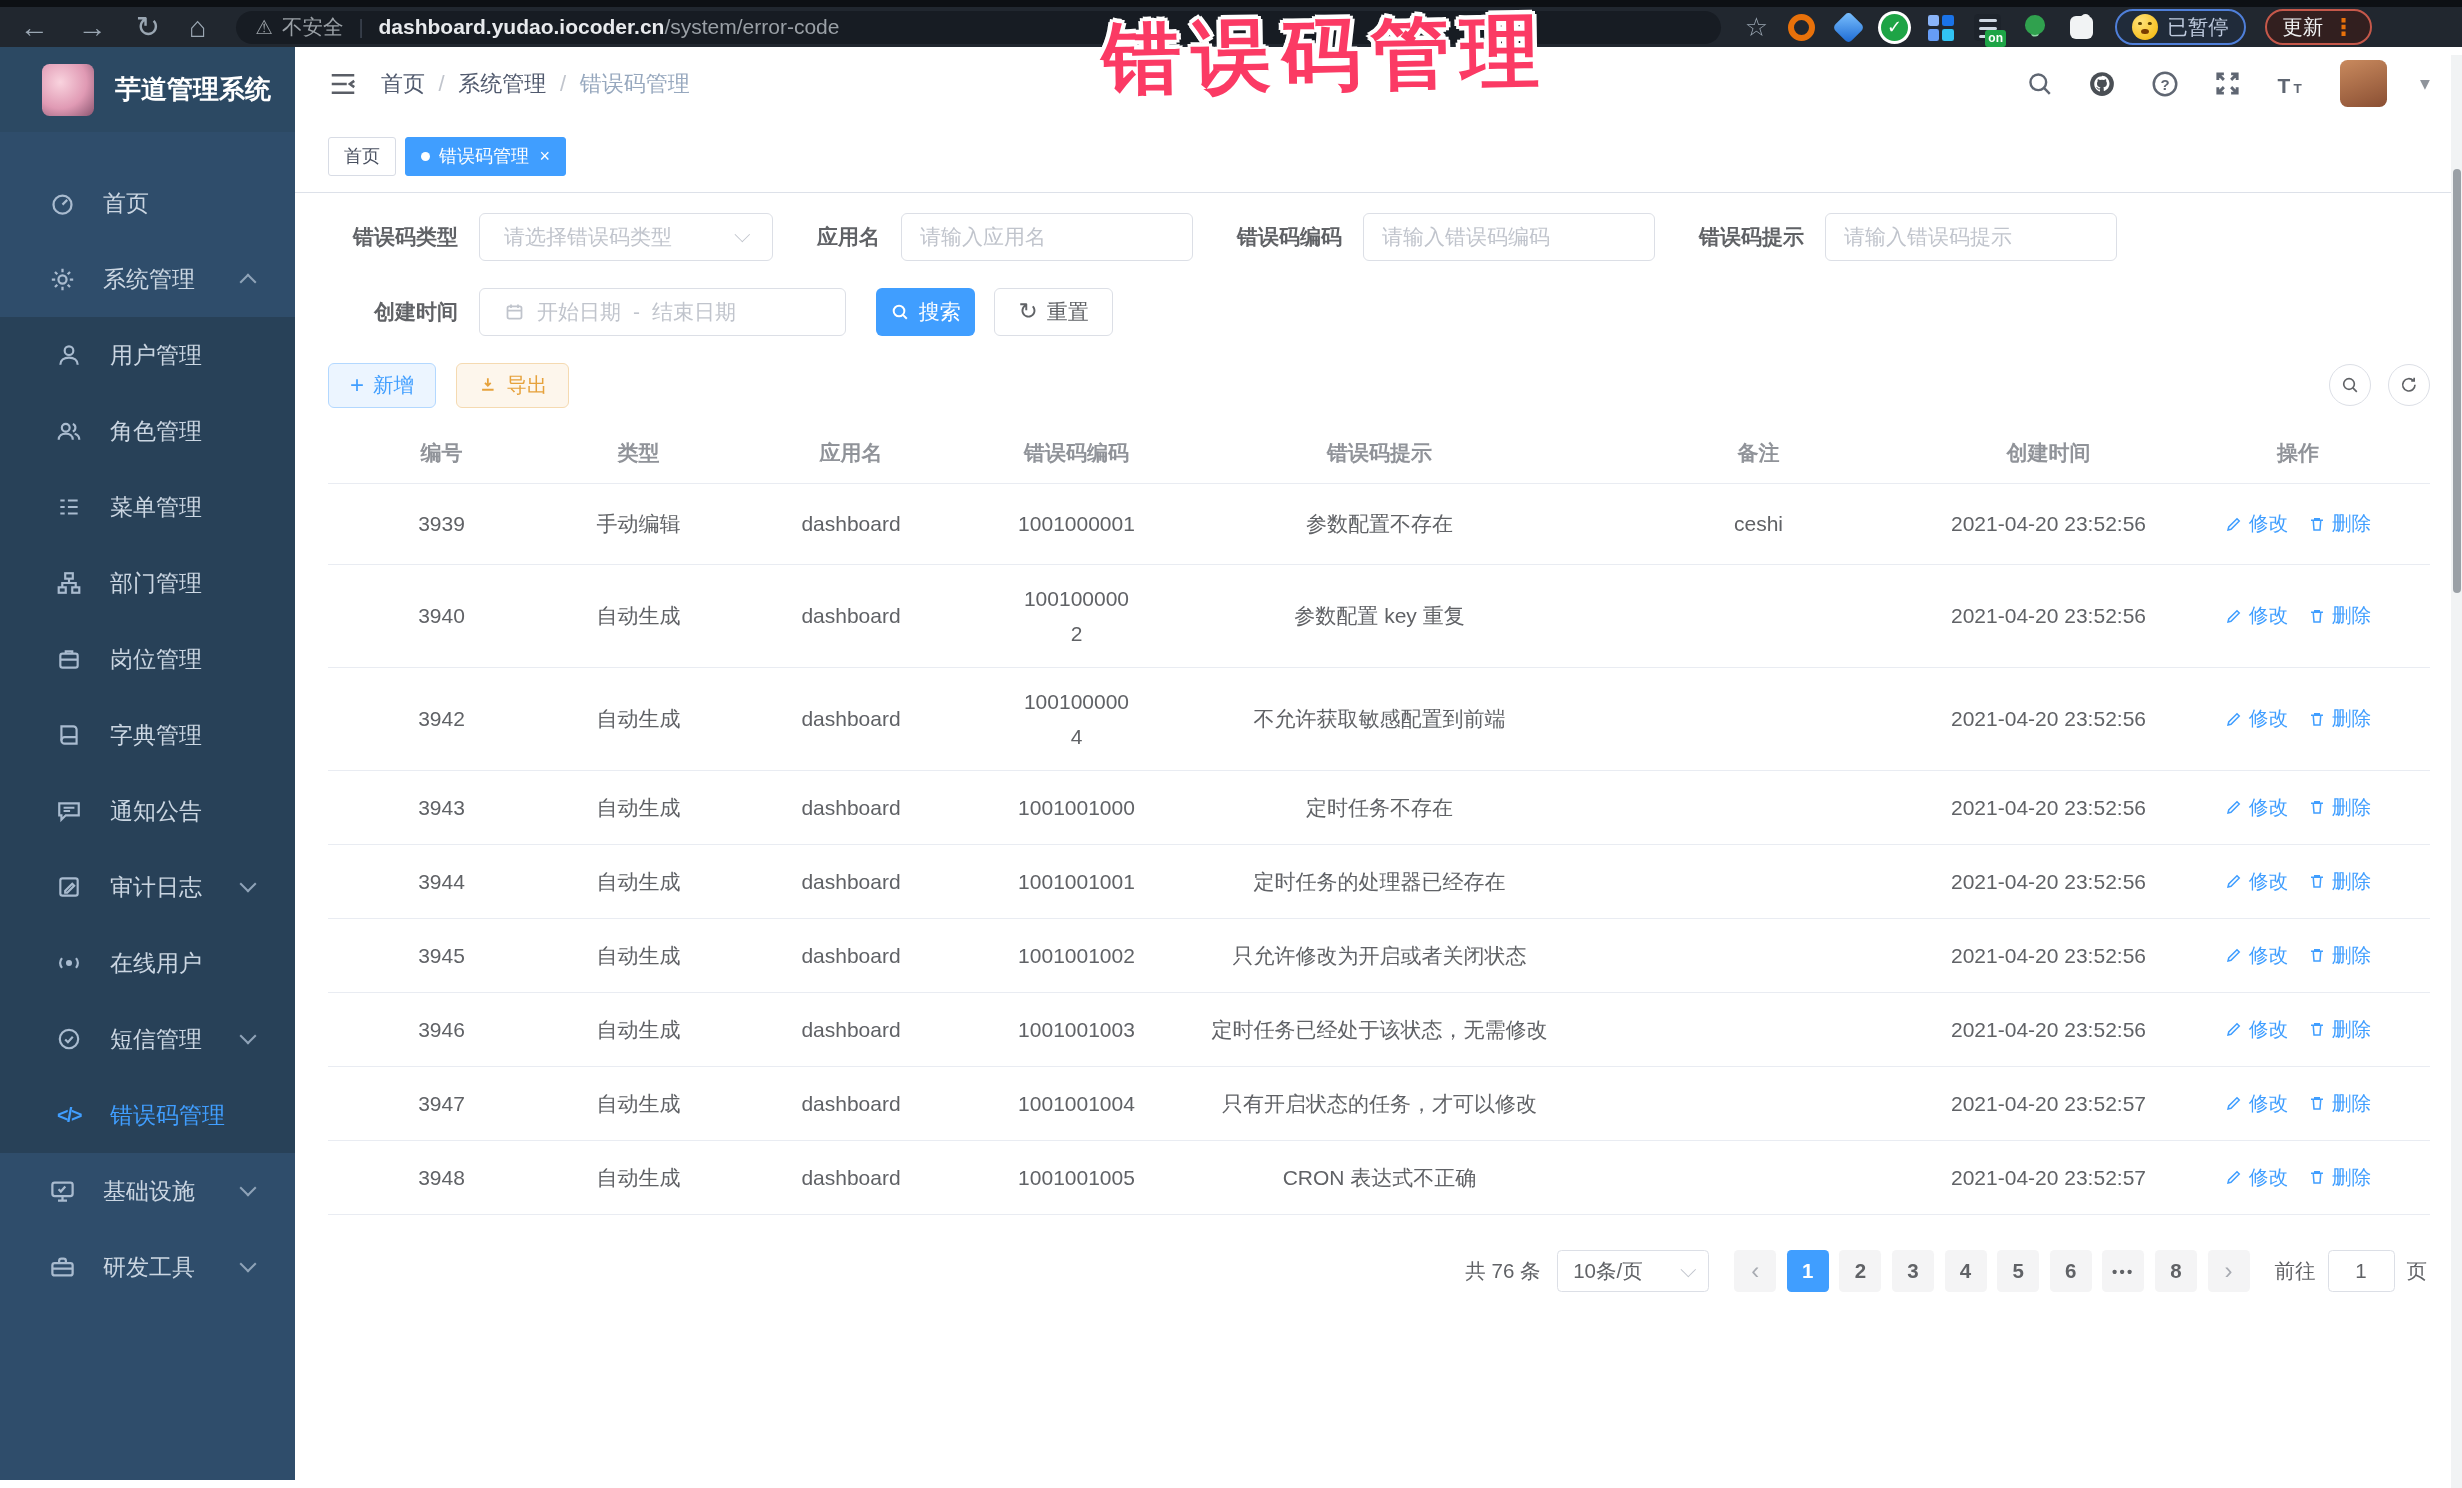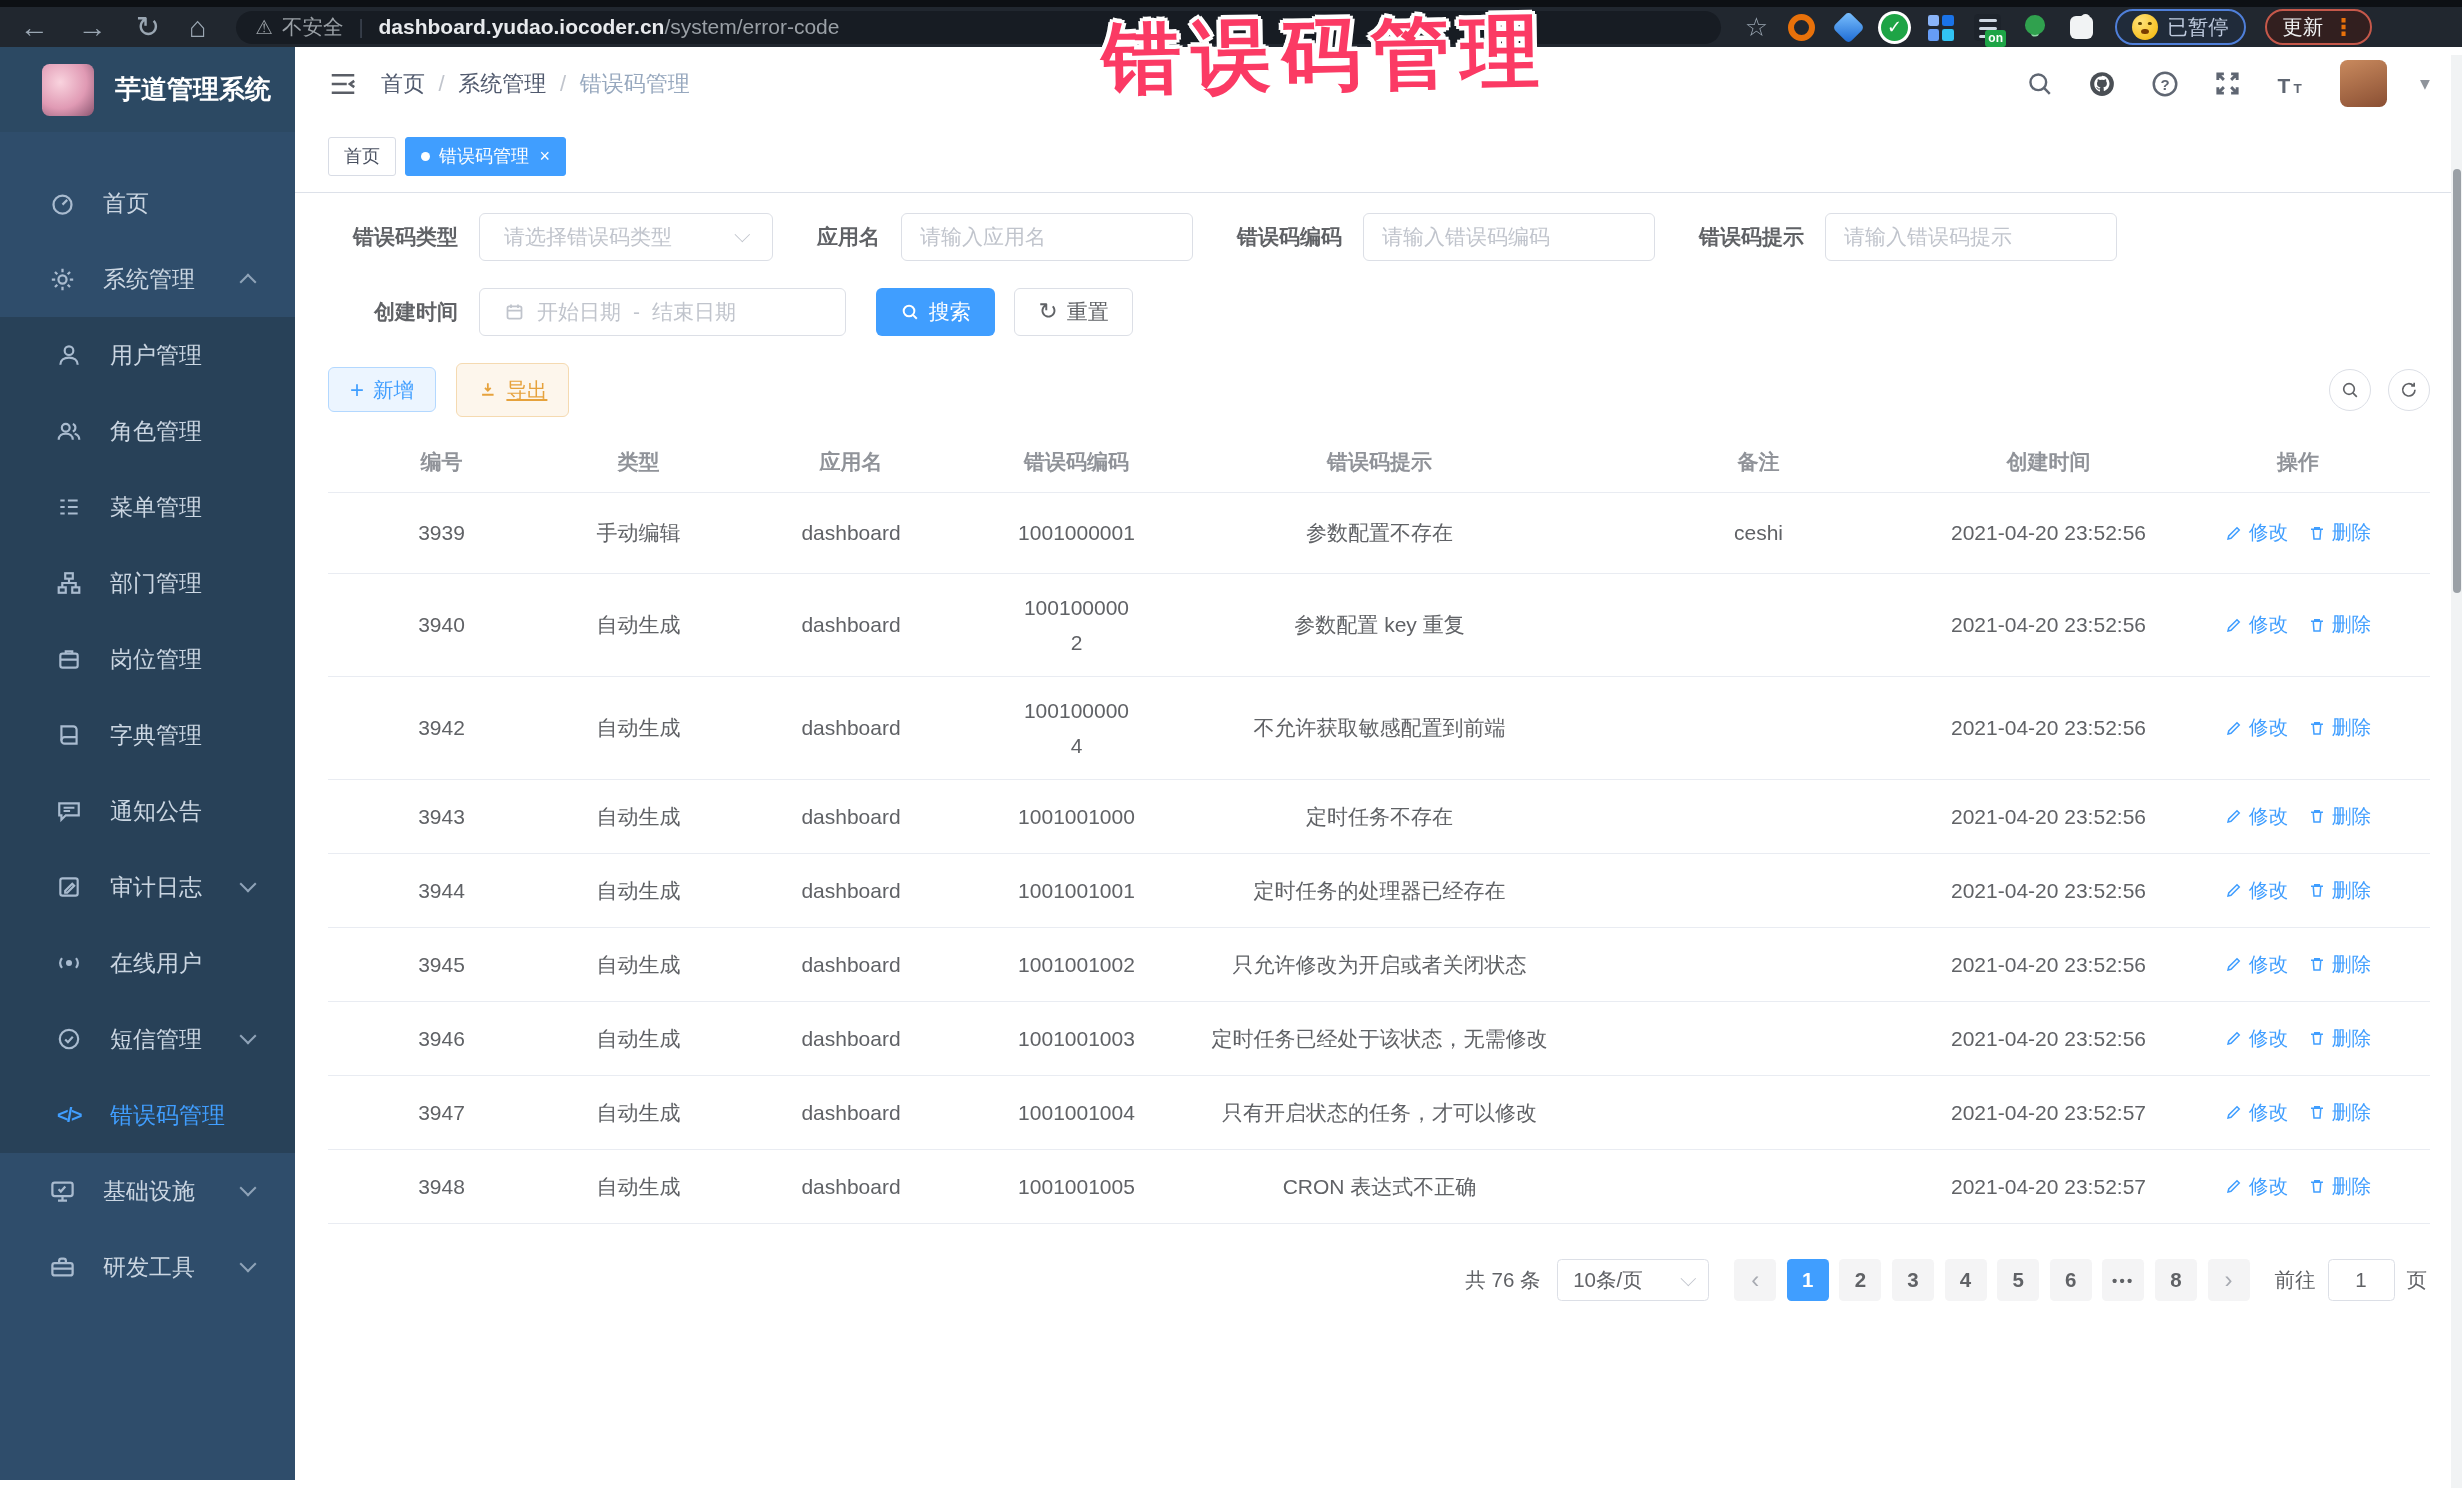--- a/index.html
+++ b/index.html
@@ -89,29 +89,29 @@
   .ml { margin-left:44px; margin-right:21px; }
   .ibox { height:48px; border:1.5px solid #dcdfe6; border-radius:6px; background:#fff; display:flex; align-items:center; padding:0 24px; font-size:21px; color:#c0c4cc; }
   .sel { width:294px; justify-content:space-between; }
   .sel-arrow { width:10.6px; height:10.6px; border-right:1.5px solid #c0c4cc; border-bottom:1.5px solid #c0c4cc; transform:rotate(45deg); margin-top:-4.5px; }
   input.tin { width:292px; height:48px; border:1.5px solid #dcdfe6; border-radius:6px; padding:0 18px; font-size:21px; color:#606266; outline:none; }
   input.tin::placeholder { color:#c0c4cc; }
   .daterange { width:367px; gap:12px; }
   .daterange .ph { color:#c0c4cc; }
   .daterange .cal { color:#c0c4cc; }
   .btn { display:inline-flex; align-items:center; justify-content:center; gap:9px; border-radius:6px; font-size:21px; cursor:pointer; border:1.5px solid transparent; }
-  .btn-primary { height:48px; padding:0 23px; background:#409eff; color:#fff; margin-left:30px; }
+  .btn-primary { height:48px; padding:0 13px; background:#409eff; color:#fff; margin-left:30px; }
   .btn-plain { height:48px; padding:0 23px; background:#fff; border-color:#dcdfe6; color:#606266; margin-left:19.7px; }
   .refresh-glyph { font-size:23px; line-height:1; }
 
   
   .toolbar { display:flex; align-items:center; margin:10.6px 0 15px; }
   .btn-add { height:45px; padding:0 21px; background:#ecf5ff; border-color:#b3d8ff; color:#409eff; font-size:20.5px; }
   .btn-add .plus { font-size:24px; font-weight:400; }
-  .btn-export { height:54px; padding:0 21px; background:#fdf6ec; border-color:#f5dab1; color:#e6a23c; font-size:20.5px; margin-left:19.7px;text-decoration:underline; }
+  .btn-export { height:45px; padding:0 21px; background:#fdf6ec; border-color:#f5dab1; color:#e6a23c; font-size:20.5px; margin-left:19.7px; }
   .toolbar-right { margin-left:auto; display:flex; gap:16.7px; }
   .circle-btn { width:42px; height:42px; border-radius:50%; border:1.5px solid #dcdfe6; background:#fff; color:#606266; display:flex; align-items:center; justify-content:center; cursor:pointer; }
 
   
   table { width:100%; border-collapse:collapse; table-layout:fixed; }
   th { height:61px; font-size:21px; color:#909399; font-weight:600; border-bottom:1.5px solid #e9ecf2; text-align:center; }
   td { font-size:21px; color:#606266; border-bottom:1.5px solid #e9ecf2; text-align:center; }
   tr.h98 { height:74px; } tr.h107 { height:81px; } tr.h136 { height:103px; }
   .cell-code { white-space:pre-line; line-height:1.7; }
   .op { color:#409eff; font-size:19.7px; display:inline-flex; align-items:center; gap:6px; margin:0 9.8px; cursor:pointer; white-space:nowrap; }

